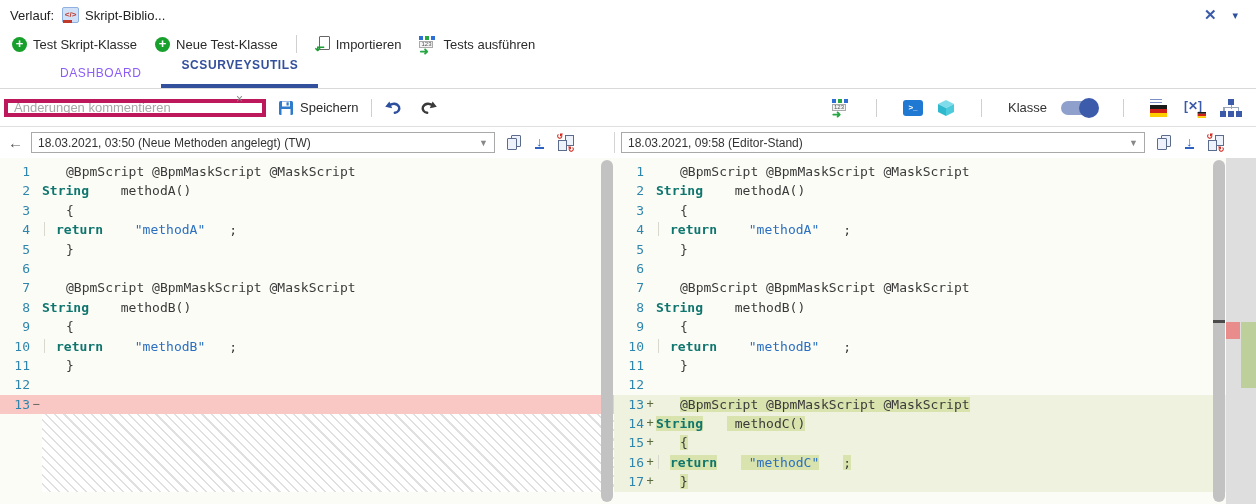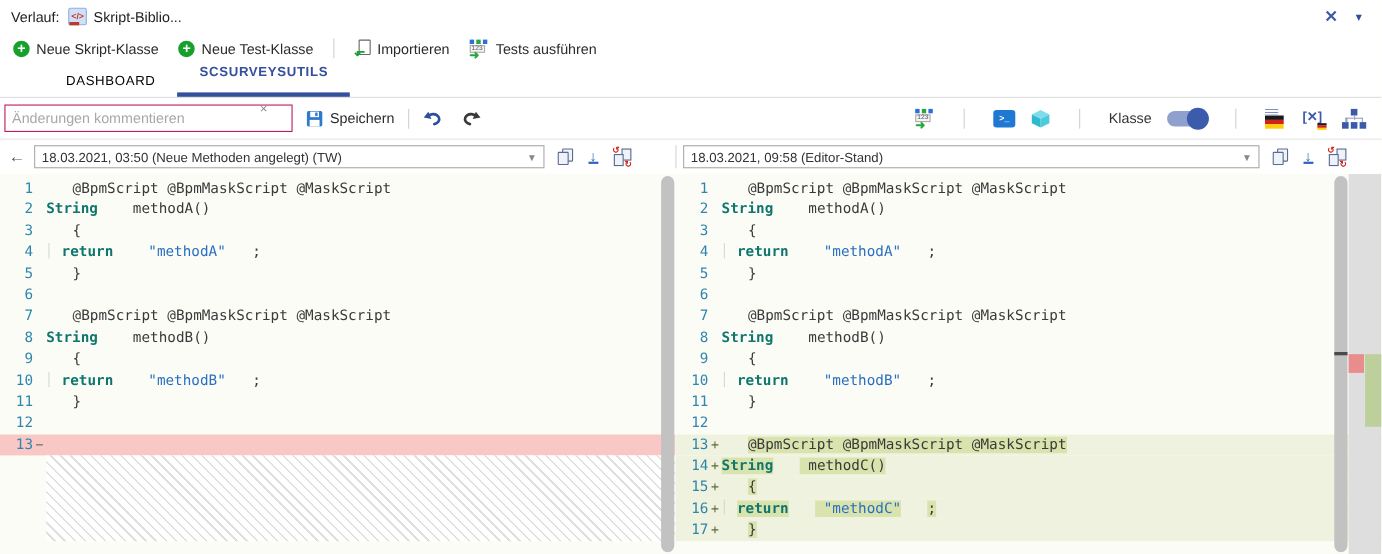--- a/index.html
+++ b/index.html
@@ -28,29 +28,29 @@
   .import-ico .arr { position:absolute; left:0; bottom:0; color:#1d9e34; font-size:12px; font-weight:bold; line-height:10px;}
   .runtests-ico { position:relative; width:18px; height:17px; }
   .runtests-ico .sq { position:absolute; top:0; width:4px; height:4px; }
   .runtests-ico .sq1{ left:0; background:#2d6fd4;} .runtests-ico .sq2{ left:6px; background:#27a744;} .runtests-ico .sq3{ left:12px; background:#2d6fd4;}
   .runtests-ico .num { position:absolute; top:5px; left:0; font-size:6px; color:#555; border:1px solid #aaa; padding:0 1px; background:#f4f4f4; line-height:5px;}
   .runtests-ico .arr { position:absolute; left:0; bottom:-2px; color:#27a744; font-size:11px; font-weight:bold; line-height:8px;}
 
   
   .tabs { height:31px; display:flex; align-items:stretch; border-bottom:1px solid #d9d9d9; background:#fff; padding-left:40px;}
   .tab { display:flex; align-items:center; gap:10px; padding:0 20px; font-size:12px; letter-spacing:.6px; cursor:pointer; position:relative;}
-  .tab.inactive { color:#000000; }
+  .tab.inactive { color:#8b5cf6; }
   .tab.active { color:#34509c; font-weight:bold;flex-direction:column; }
   .tab.active::after { content:""; position:absolute; left:0; right:0; bottom:0; height:4px; background:#33509c; }
   .tab .dot { width:9px; height:9px; border-radius:50%; background:#2d4f9e; }
   .tab .tclose { color:#8a8a8a; font-size:12px; font-weight:normal; }
 
   
   .ebar { height:38px; display:flex; align-items:center; padding:0 4px 0 4px; border-bottom:1px solid #e0e0e0; background:#fff; }
-  .cinput { width:262px; height:25px; border:1px solid #be185d; font-size:13px; padding:0 6px; color:#333;
+  .cinput { width:262px; height:18px; border:4px solid #be185d; font-size:13px; padding:0 6px; color:#333;
             font-family:"Liberation Sans",sans-serif; }
   .cinput::placeholder { color:#a8a8a8; }
   .ebtn { display:flex; align-items:center; gap:6px; font-size:13px; color:#2b2b2b; margin-left:12px; cursor:pointer;}
   .ebar .vsep { margin:0 12px; }
   .icon-btn { cursor:pointer; display:flex; align-items:center; }
   .ebar-right { margin-left:auto; display:flex; align-items:center; gap:14px; padding-right:10px; }
   .term-ico { width:20px; height:16px; background:#1f78d1; border-radius:3px; color:#fff; font-size:8px; font-weight:bold;
               display:flex; align-items:center; justify-content:center; }
   .minimap-lbl { font-size:13px; color:#333; }
   .toggle { width:36px; height:14px; background:#8fa0cd; border-radius:7px; position:relative; cursor:pointer; }
@@ -131,21 +131,21 @@
   <span class="hdr-title">Skript-Biblio...</span>
   <span class="hdr-right">
     <span class="hdr-close">✕</span>
     <span class="hdr-chev">▾</span>
   </span>
 </div>
 
 <div class="tbar">
   <span class="tbtn">
     <span class="plus-ico">+</span>
-    <span>Neue Skript-Klasse</span>
+    <span>Test Skript-Klasse</span>
   </span>
   <span class="tbtn">
     <span class="plus-ico">+</span>
     <span>Neue Test-Klasse</span>
   </span>
   <span class="vsep"></span>
   <span class="tbtn">
     <span class="import-ico">
         <span class="page"></span>
         <span class="arr">⬐</span>

